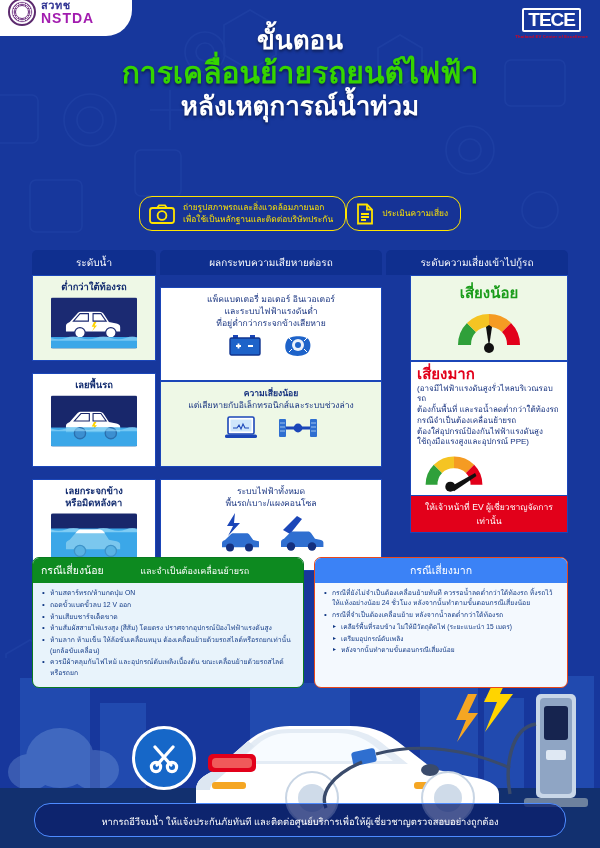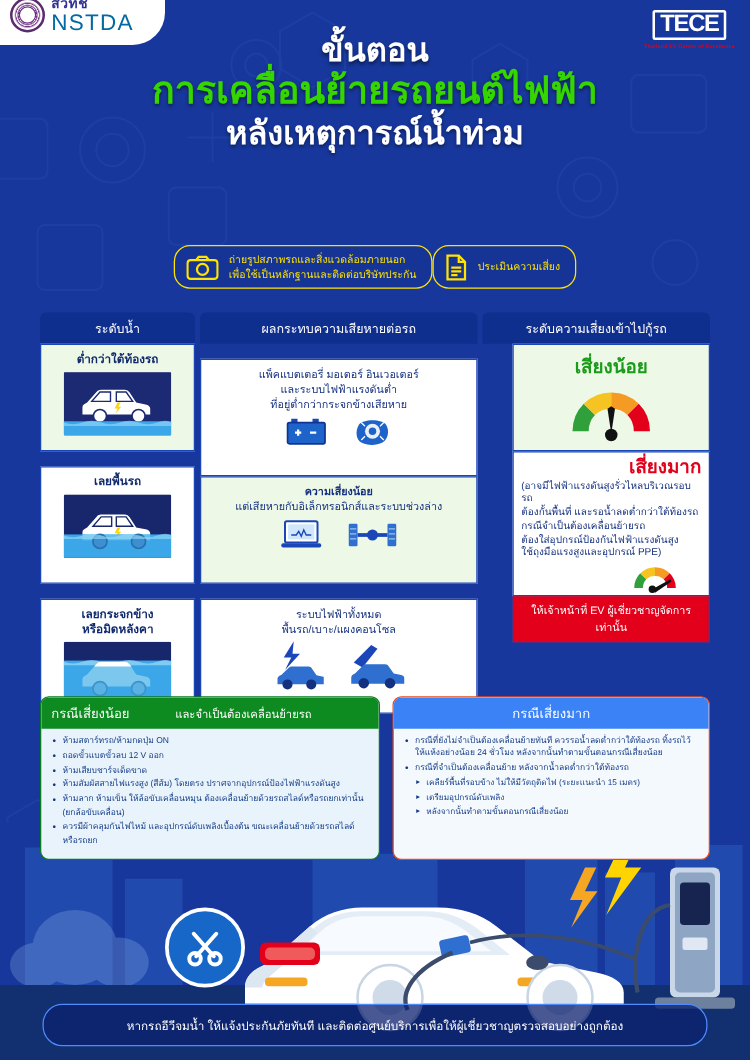--- a/index.html
+++ b/index.html
@@ -37,21 +37,21 @@
     border: 2px solid #5c2a6e;
     background: radial-gradient(circle at 50% 50%, #ffffff 42%, #6d3080 43%, #ffffff 52%, #6d3080 54%, #ffffff 63%);
     position: relative; flex: none;
   }
   .nstda-seal::after{
     content:""; position:absolute; inset:5px; border-radius:50%;
     border:1px solid #6d3080;
   }
   .nstda-word { line-height: 1; }
   .nstda-word .th { font-size: 11px; color: #2e3192; font-weight: 700; letter-spacing: .5px;}
-  .nstda-word .en { font-size: 18px; color: #0369a1; font-weight: 400; letter-spacing: 1px; }
+  .nstda-word .en { font-size: 14px; color: #a21caf; font-weight: 700; letter-spacing: 1px; }
 
   .tece-logo {
     position: absolute; right: 12px; top: 8px;
     text-align: center;
   }
   .tece-mark {
     font-size: 19px; font-weight: 700; color: #ffffff;
     letter-spacing: -1px;
     border: 2px solid #ffffff; border-radius: 2px;
     padding: 0 4px; line-height: 20px;
@@ -96,21 +96,21 @@
   .mh-3 { flex: 1; }
 
   .mbody { display: flex; gap: 4px; align-items: stretch; }
   .col-left { width: 124px; }
   .col-mid  { width: 222px; }
   .col-right{ flex: 1; padding-left: 24px; }
 
   .cell {
     border: 1.5px solid #1b46b8;
     background: #eef8e6;
-    text-align: right;
+    text-align: left;
     padding: 5px 12px 6px;
     display: flex; flex-direction: column; align-items: center; justify-content: flex-start;
   }
   .cell.white { background: #ffffff; margin-top: 12px; }
   .cell-title { font-size: 9.4px; color: #102a6e; line-height: 1.25; margin-bottom: 4px; font-weight: 700;}
   .cell-sub { font-size: 8.6px; color: #14307e; line-height: 1.4; }
 
   .r1 { height: 86px; }
   .r2 { height: 94px; }
   .r3 { height: 92px; }
@@ -119,22 +119,22 @@
 
   
   .risk-low {
     border: 1.5px solid #1b46b8; background: #eef8e6;
     height: 86px; display: flex; flex-direction: column;
     align-items: center; justify-content: center;
   }
   .risk-low-label { font-size: 15px; color: #1a9c1a; font-weight: 700; margin-bottom: 2px; }
   .risk-high {
     border: 1.5px solid #1b46b8; background: #ffffff;
-    height: 116px; display: flex; flex-direction: column;
-    align-items: flex-end; padding: 4px 6px 0;
+    height: 135px; display: flex; flex-direction: column;
+    align-items: flex-start; padding: 4px 6px 0;
   }
   .risk-high-label { font-size: 15px; color: #e2001a; font-weight: 700; line-height: 1.1; }
   .risk-high-note { font-size: 8px; color: #14307e; line-height: 1.35; margin-top: 1px; }
   .risk-strip {
     background: #e2001a; color: #fff; font-size: 8.6px;
     text-align: center; padding: 4px 2px; border: 1.5px solid #1b46b8; border-top: none;
   }
 
   
   .panels { position: absolute; left: 32px; top: 557px; width: 536px; display: flex; gap: 10px; }

